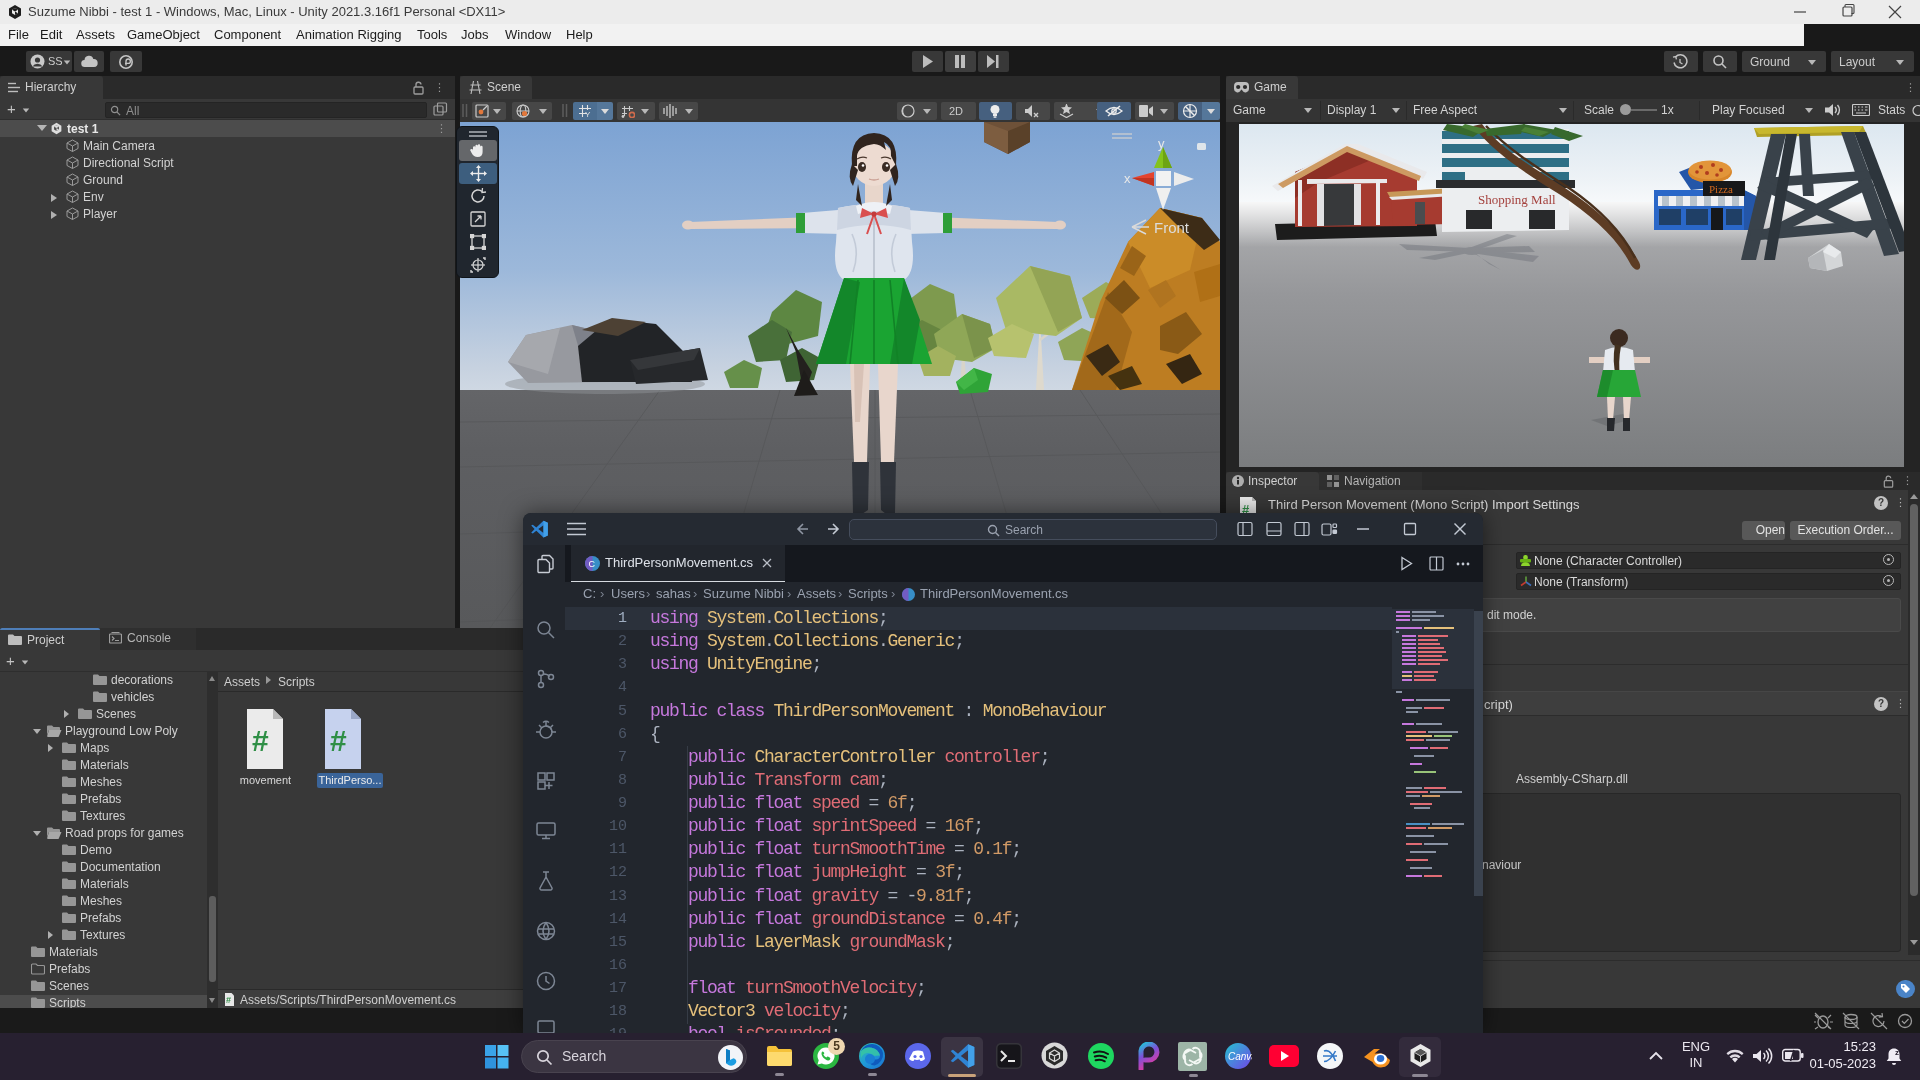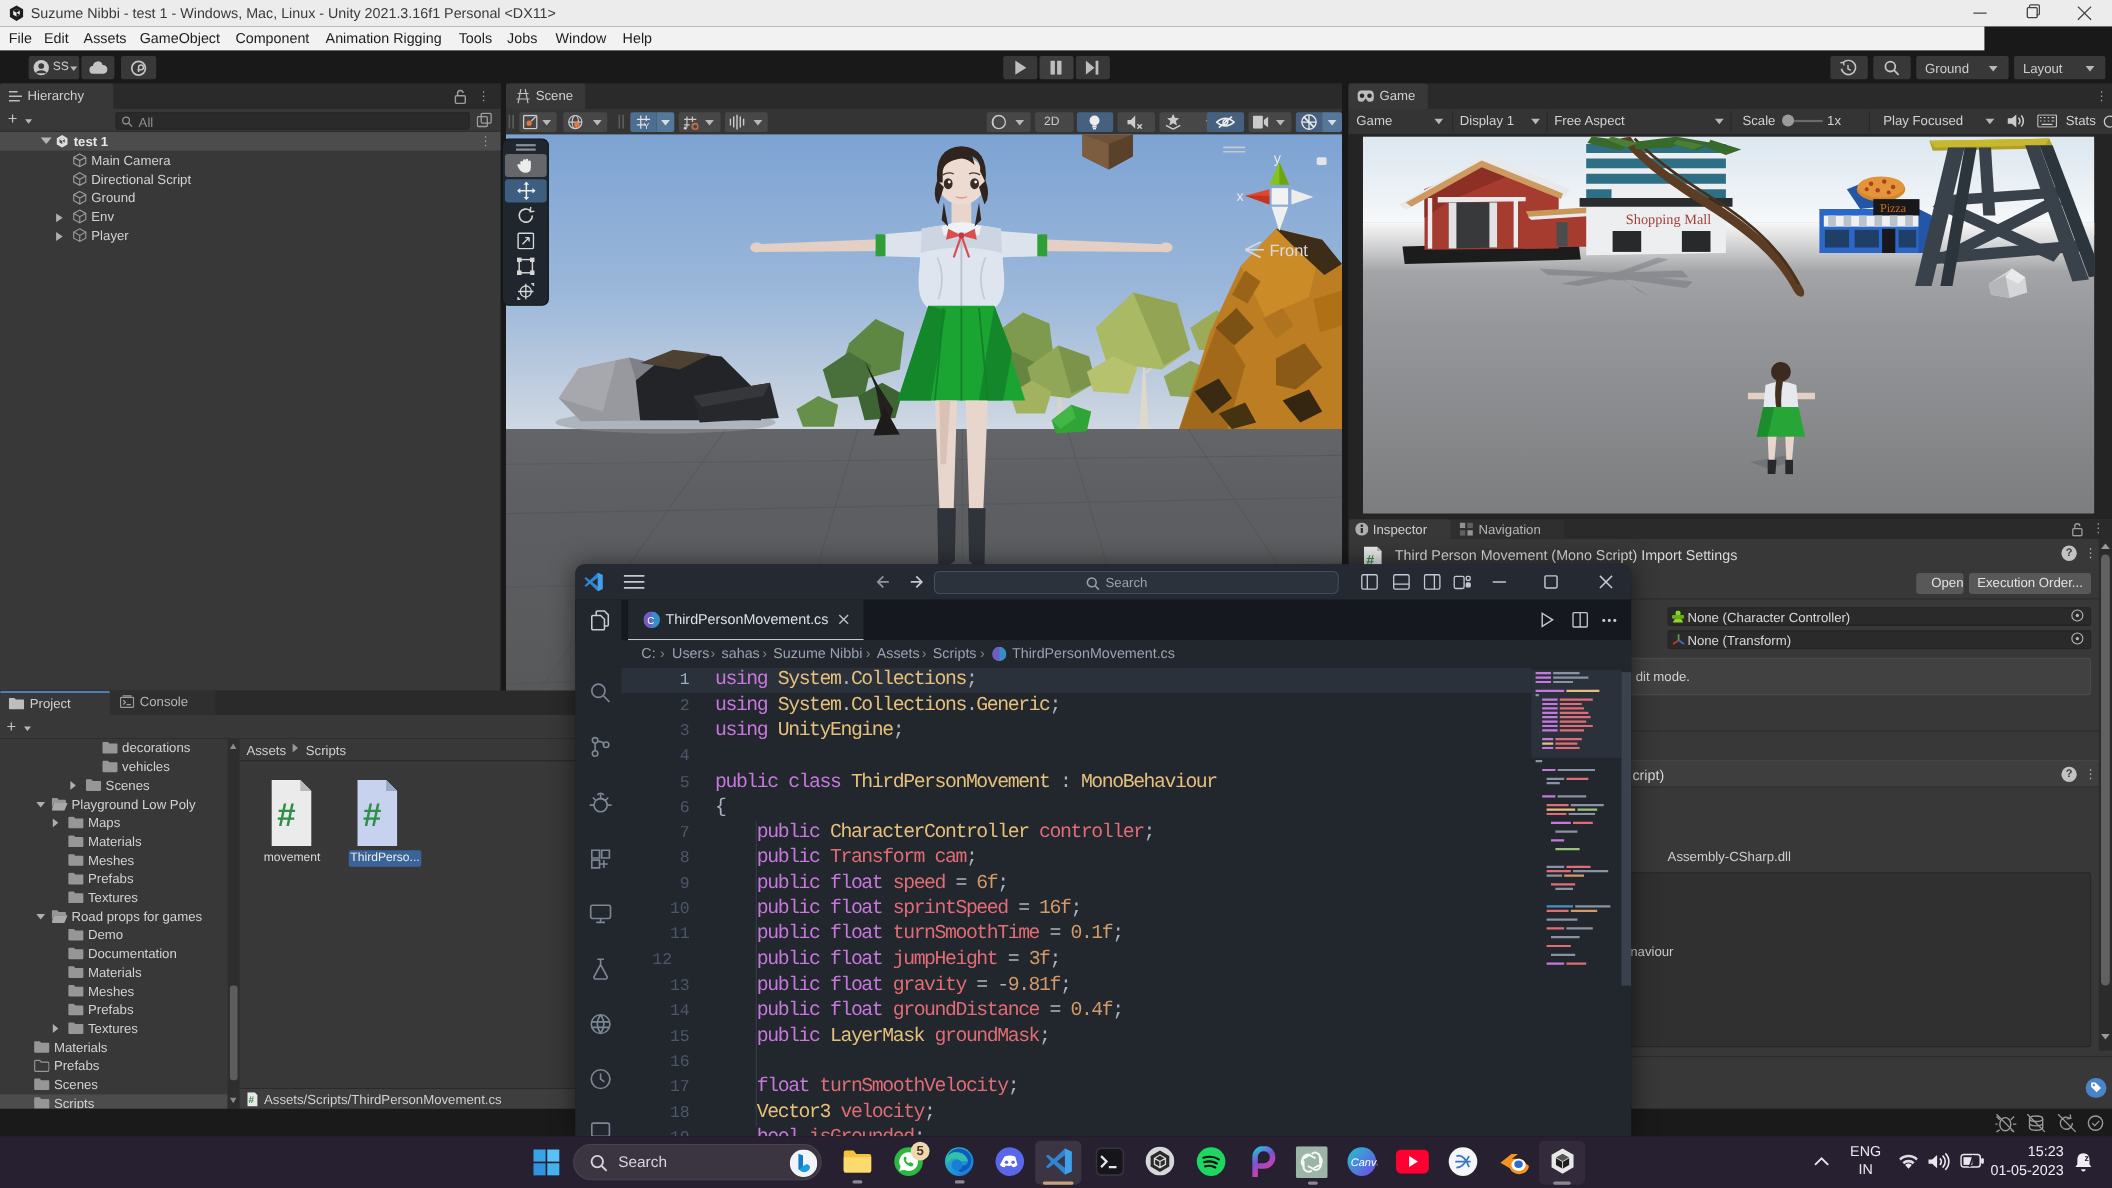--- a/index.html
+++ b/index.html
@@ -1070,21 +1070,21 @@
   <div class="a" style="left:60px;top:138.8px;width:44px;height:23px;font:15px 'Liberation Mono',monospace;color:#4d5768;text-align:right;padding-top:3px">7</div>
   <div class="a" style="left:127px;top:138.8px;height:23px;font-family:'Liberation Mono',monospace;font-size:18px;letter-spacing:-1.3px;white-space:pre;padding-top:1px"><span style="color:#abb2bf">&nbsp;&nbsp;&nbsp;&nbsp;</span><span style="color:#c678dd">public</span><span style="color:#abb2bf">&nbsp;</span><span style="color:#e5c07b">CharacterController</span><span style="color:#abb2bf">&nbsp;</span><span style="color:#e06c75">controller</span><span style="color:#abb2bf">;</span></div>
   <div class="a" style="left:60px;top:161.9px;width:44px;height:23px;font:15px 'Liberation Mono',monospace;color:#4d5768;text-align:right;padding-top:3px">8</div>
   <div class="a" style="left:127px;top:161.9px;height:23px;font-family:'Liberation Mono',monospace;font-size:18px;letter-spacing:-1.3px;white-space:pre;padding-top:1px"><span style="color:#abb2bf">&nbsp;&nbsp;&nbsp;&nbsp;</span><span style="color:#c678dd">public</span><span style="color:#abb2bf">&nbsp;</span><span style="color:#e06c75">Transform</span><span style="color:#abb2bf">&nbsp;</span><span style="color:#e06c75">cam</span><span style="color:#abb2bf">;</span></div>
   <div class="a" style="left:60px;top:185.0px;width:44px;height:23px;font:15px 'Liberation Mono',monospace;color:#4d5768;text-align:right;padding-top:3px">9</div>
   <div class="a" style="left:127px;top:185.0px;height:23px;font-family:'Liberation Mono',monospace;font-size:18px;letter-spacing:-1.3px;white-space:pre;padding-top:1px"><span style="color:#abb2bf">&nbsp;&nbsp;&nbsp;&nbsp;</span><span style="color:#c678dd">public</span><span style="color:#abb2bf">&nbsp;</span><span style="color:#c678dd">float</span><span style="color:#abb2bf">&nbsp;</span><span style="color:#e06c75">speed</span><span style="color:#abb2bf">&nbsp;=&nbsp;</span><span style="color:#d19a66">6f</span><span style="color:#abb2bf">;</span></div>
   <div class="a" style="left:60px;top:208.2px;width:44px;height:23px;font:15px 'Liberation Mono',monospace;color:#4d5768;text-align:right;padding-top:3px">10</div>
   <div class="a" style="left:127px;top:208.2px;height:23px;font-family:'Liberation Mono',monospace;font-size:18px;letter-spacing:-1.3px;white-space:pre;padding-top:1px"><span style="color:#abb2bf">&nbsp;&nbsp;&nbsp;&nbsp;</span><span style="color:#c678dd">public</span><span style="color:#abb2bf">&nbsp;</span><span style="color:#c678dd">float</span><span style="color:#abb2bf">&nbsp;</span><span style="color:#e06c75">sprintSpeed</span><span style="color:#abb2bf">&nbsp;=&nbsp;</span><span style="color:#d19a66">16f</span><span style="color:#abb2bf">;</span></div>
   <div class="a" style="left:60px;top:231.3px;width:44px;height:23px;font:15px 'Liberation Mono',monospace;color:#4d5768;text-align:right;padding-top:3px">11</div>
   <div class="a" style="left:127px;top:231.3px;height:23px;font-family:'Liberation Mono',monospace;font-size:18px;letter-spacing:-1.3px;white-space:pre;padding-top:1px"><span style="color:#abb2bf">&nbsp;&nbsp;&nbsp;&nbsp;</span><span style="color:#c678dd">public</span><span style="color:#abb2bf">&nbsp;</span><span style="color:#c678dd">float</span><span style="color:#abb2bf">&nbsp;</span><span style="color:#e06c75">turnSmoothTime</span><span style="color:#abb2bf">&nbsp;=&nbsp;</span><span style="color:#d19a66">0.1f</span><span style="color:#abb2bf">;</span></div>
-  <div class="a" style="left:44px;top:254.4px;width:44px;height:23px;font:15px 'Liberation Mono',monospace;color:#4d5768;text-align:right;padding-top:3px">12</div>
+  <div class="a" style="left:60px;top:254.4px;width:44px;height:23px;font:15px 'Liberation Mono',monospace;color:#4d5768;text-align:right;padding-top:3px">12</div>
   <div class="a" style="left:127px;top:254.4px;height:23px;font-family:'Liberation Mono',monospace;font-size:18px;letter-spacing:-1.3px;white-space:pre;padding-top:1px"><span style="color:#abb2bf">&nbsp;&nbsp;&nbsp;&nbsp;</span><span style="color:#c678dd">public</span><span style="color:#abb2bf">&nbsp;</span><span style="color:#c678dd">float</span><span style="color:#abb2bf">&nbsp;</span><span style="color:#e06c75">jumpHeight</span><span style="color:#abb2bf">&nbsp;=&nbsp;</span><span style="color:#d19a66">3f</span><span style="color:#abb2bf">;</span></div>
   <div class="a" style="left:60px;top:277.6px;width:44px;height:23px;font:15px 'Liberation Mono',monospace;color:#4d5768;text-align:right;padding-top:3px">13</div>
   <div class="a" style="left:127px;top:277.6px;height:23px;font-family:'Liberation Mono',monospace;font-size:18px;letter-spacing:-1.3px;white-space:pre;padding-top:1px"><span style="color:#abb2bf">&nbsp;&nbsp;&nbsp;&nbsp;</span><span style="color:#c678dd">public</span><span style="color:#abb2bf">&nbsp;</span><span style="color:#c678dd">float</span><span style="color:#abb2bf">&nbsp;</span><span style="color:#e06c75">gravity</span><span style="color:#abb2bf">&nbsp;=&nbsp;-</span><span style="color:#d19a66">9.81f</span><span style="color:#abb2bf">;</span></div>
   <div class="a" style="left:60px;top:300.7px;width:44px;height:23px;font:15px 'Liberation Mono',monospace;color:#4d5768;text-align:right;padding-top:3px">14</div>
   <div class="a" style="left:127px;top:300.7px;height:23px;font-family:'Liberation Mono',monospace;font-size:18px;letter-spacing:-1.3px;white-space:pre;padding-top:1px"><span style="color:#abb2bf">&nbsp;&nbsp;&nbsp;&nbsp;</span><span style="color:#c678dd">public</span><span style="color:#abb2bf">&nbsp;</span><span style="color:#c678dd">float</span><span style="color:#abb2bf">&nbsp;</span><span style="color:#e06c75">groundDistance</span><span style="color:#abb2bf">&nbsp;=&nbsp;</span><span style="color:#d19a66">0.4f</span><span style="color:#abb2bf">;</span></div>
   <div class="a" style="left:60px;top:323.8px;width:44px;height:23px;font:15px 'Liberation Mono',monospace;color:#4d5768;text-align:right;padding-top:3px">15</div>
   <div class="a" style="left:127px;top:323.8px;height:23px;font-family:'Liberation Mono',monospace;font-size:18px;letter-spacing:-1.3px;white-space:pre;padding-top:1px"><span style="color:#abb2bf">&nbsp;&nbsp;&nbsp;&nbsp;</span><span style="color:#c678dd">public</span><span style="color:#abb2bf">&nbsp;</span><span style="color:#e5c07b">LayerMask</span><span style="color:#abb2bf">&nbsp;</span><span style="color:#e06c75">groundMask</span><span style="color:#abb2bf">;</span></div>
   <div class="a" style="left:60px;top:346.9px;width:44px;height:23px;font:15px 'Liberation Mono',monospace;color:#4d5768;text-align:right;padding-top:3px">16</div>
   <div class="a" style="left:60px;top:370.1px;width:44px;height:23px;font:15px 'Liberation Mono',monospace;color:#4d5768;text-align:right;padding-top:3px">17</div>
   <div class="a" style="left:127px;top:370.1px;height:23px;font-family:'Liberation Mono',monospace;font-size:18px;letter-spacing:-1.3px;white-space:pre;padding-top:1px"><span style="color:#abb2bf">&nbsp;&nbsp;&nbsp;&nbsp;</span><span style="color:#c678dd">float</span><span style="color:#abb2bf">&nbsp;</span><span style="color:#e06c75">turnSmoothVelocity</span><span style="color:#abb2bf">;</span></div>

